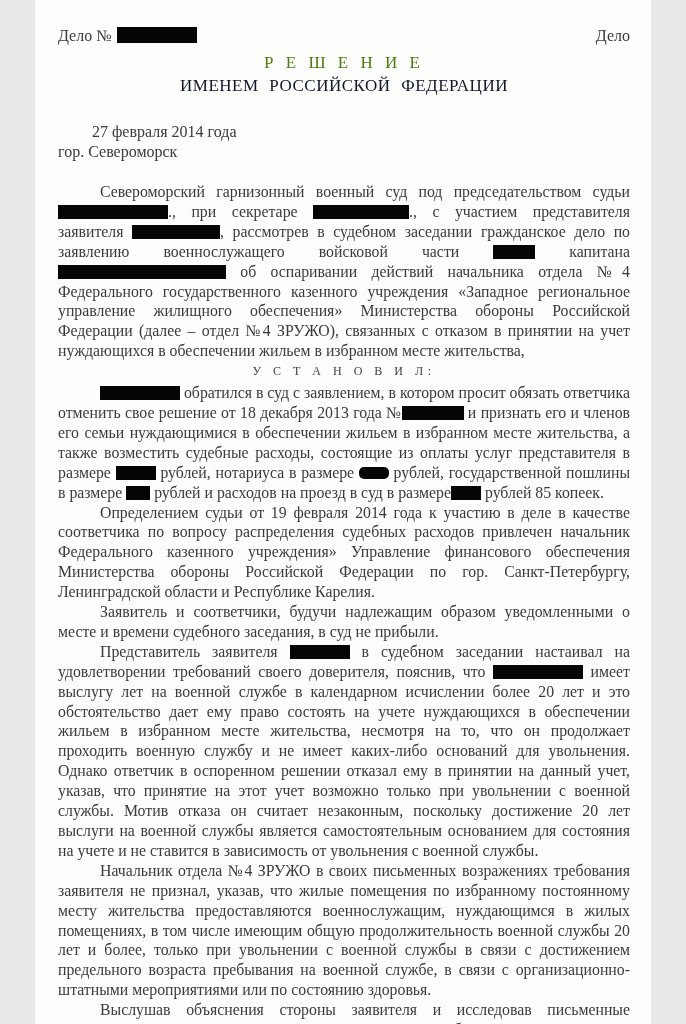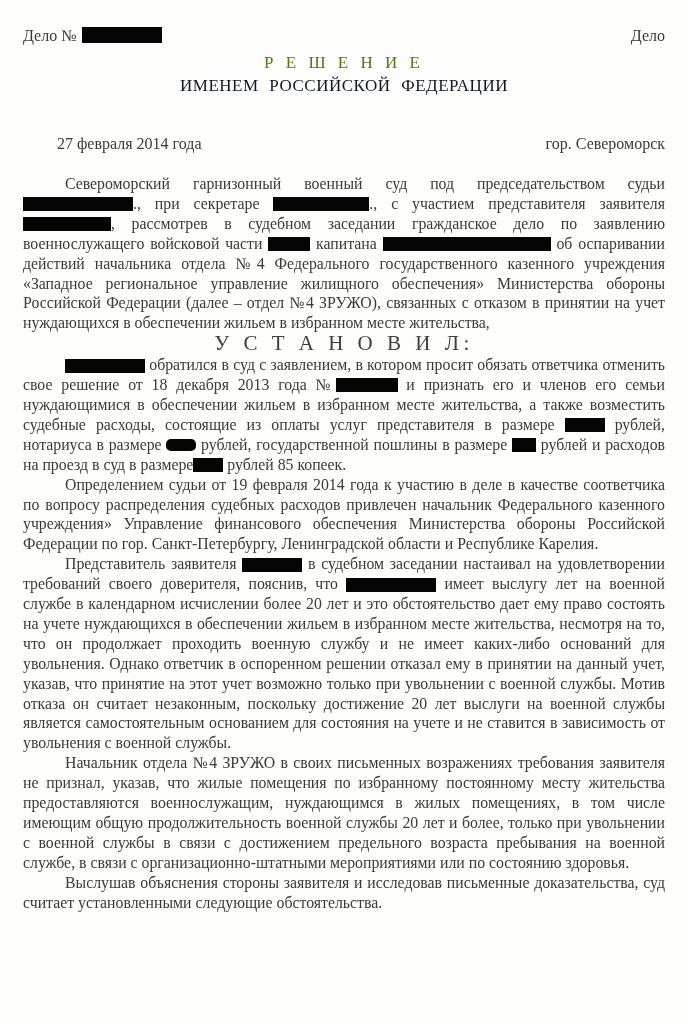--- a/index.html
+++ b/index.html
@@ -2,21 +2,21 @@
 <html lang="ru"><head>
 <meta charset="utf-8">
 <style>
   html, body {
     margin: 0;
     padding: 0;
     background: #e8e8e8;
   }
   .page {
     position: relative;
-    width: 686px;
+    width: 616px;
     height: 1024px;
     margin: 0 auto;
     background: #fdfdfc;
     box-sizing: border-box;
     padding: 26px 21px 0 23px;
     font-family: "Liberation Serif", "DejaVu Serif", serif;
     color: #3a3a3a;
     overflow: hidden;
   }
   .header-row {
@@ -56,40 +56,41 @@
   .title-line2 {
     font-size: 17px;
     letter-spacing: 0.5px;
     word-spacing: 6px;
     line-height: 24px;
     color: #0f172a;
   }
   .date-row {
     display: flex;
     justify-content: space-between;
-    margin-top: 36px;
+    margin-top: 24px;
     font-size: 16px;
     line-height: 20px;
+    flex-direction: column;
   }
   .date-row .date { padding-left: 34px; }
   .doc-body {
     margin-top: 20px;
     font-size: 15.8px;
     line-height: 19.9px;
     text-align: justify;
   }
   .para {
     margin: 0;
     text-indent: 42px;
   }
   .section-heading {
     text-align: center;
     text-indent: 0;
     letter-spacing: 4.5px;
-    font-size: 21px;
+    font-size: 12px;
     color: #404040;
     margin: 1px 0;
   }
 </style>
 </head>
 <body>
 
 <div class="page">
 
   <div class="header-row">
@@ -108,18 +109,19 @@
   <div class="date-row">
     <span class="date">27 февраля 2014 года</span>
     <span class="city">гор. Североморск</span>
   </div>
 
   <div class="doc-body">
       <p class="para"><span>Североморский гарнизонный военный суд под председательством судьи </span><span class="redaction" style="width: 110px;"></span><span>., при секретаре </span><span class="redaction" style="width: 96px;"></span><span>., с участием представителя заявителя </span><span class="redaction" style="width: 88px;"></span><span>, рассмотрев в судебном заседании гражданское дело по заявлению военнослужащего войсковой части </span><span class="redaction" style="width: 42px;"></span><span> капитана </span><span class="redaction" style="width: 168px;"></span><span> об оспаривании действий начальника отдела №4 Федерального государственного казенного учреждения «Западное региональное управление жилищного обеспечения» Министерства обороны Российской Федерации (далее – отдел №4 ЗРУЖО), связанных с отказом в принятии на учет нуждающихся в обеспечении жильем в избранном месте жительства,</span></p>
       <div class="section-heading">У С Т А Н О В И Л:</div>
       <p class="para"><span class="redaction" style="width: 80px;"></span><span> обратился в суд с заявлением, в котором просит обязать ответчика отменить свое решение от 18 декабря 2013 года №</span><span class="redaction" style="width: 62px;"></span><span> и признать его и членов его семьи нуждающимися в обеспечении жильем в избранном месте жительства, а также возместить судебные расходы, состоящие из оплаты услуг представителя в размере </span><span class="redaction" style="width: 40px;"></span><span> рублей, нотариуса в размере </span><span class="redaction scribble" style="width: 30px;"></span><span> рублей, государственной пошлины в размере </span><span class="redaction" style="width: 24px;"></span><span> рублей и расходов на проезд в суд в размере</span><span class="redaction" style="width: 30px;"></span><span> рублей 85 копеек.</span></p>
       <p class="para"><span>Определением судьи от 19 февраля 2014 года к участию в деле в качестве соответчика по вопросу распределения судебных расходов привлечен начальник Федерального казенного учреждения» Управление финансового обеспечения Министерства обороны Российской Федерации по гор. Санкт-Петербургу, Ленинградской области и Республике Карелия.</span></p>
+      <p class="para"><span>Заявитель и соответчики, будучи надлежащим образом уведомленными о месте и времени судебного заседания, в суд не прибыли.</span></p>
       <p class="para"><span>Представитель заявителя </span><span class="redaction" style="width: 60px;"></span><span> в судебном заседании настаивал на удовлетворении требований своего доверителя, пояснив, что </span><span class="redaction" style="width: 90px;"></span><span> имеет выслугу лет на военной службе в календарном исчислении более 20 лет и это обстоятельство дает ему право состоять на учете нуждающихся в обеспечении жильем в избранном месте жительства, несмотря на то, что он продолжает проходить военную службу и не имеет каких-либо оснований для увольнения. Однако ответчик в оспоренном решении отказал ему в принятии на данный учет, указав, что принятие на этот учет возможно только при увольнении с военной службы. Мотив отказа он считает незаконным, поскольку достижение 20 лет выслуги на военной службы является самостоятельным основанием для состояния на учете и не ставится в зависимость от увольнения с военной службы.</span></p>
       <p class="para"><span>Начальник отдела №4 ЗРУЖО в своих письменных возражениях требования заявителя не признал, указав, что жилые помещения по избранному постоянному месту жительства предоставляются военнослужащим, нуждающимся в жилых помещениях, в том числе имеющим общую продолжительность военной службы 20 лет и более, только при увольнении с военной службы в связи с достижением предельного возраста пребывания на военной службе, в связи с организационно-штатными мероприятиями или по состоянию здоровья.</span></p>
       <p class="para"><span>Выслушав объяснения стороны заявителя и исследовав письменные доказательства, суд считает установленными следующие обстоятельства.</span></p>
     </div>
 
 </div>
 
 </body></html>

